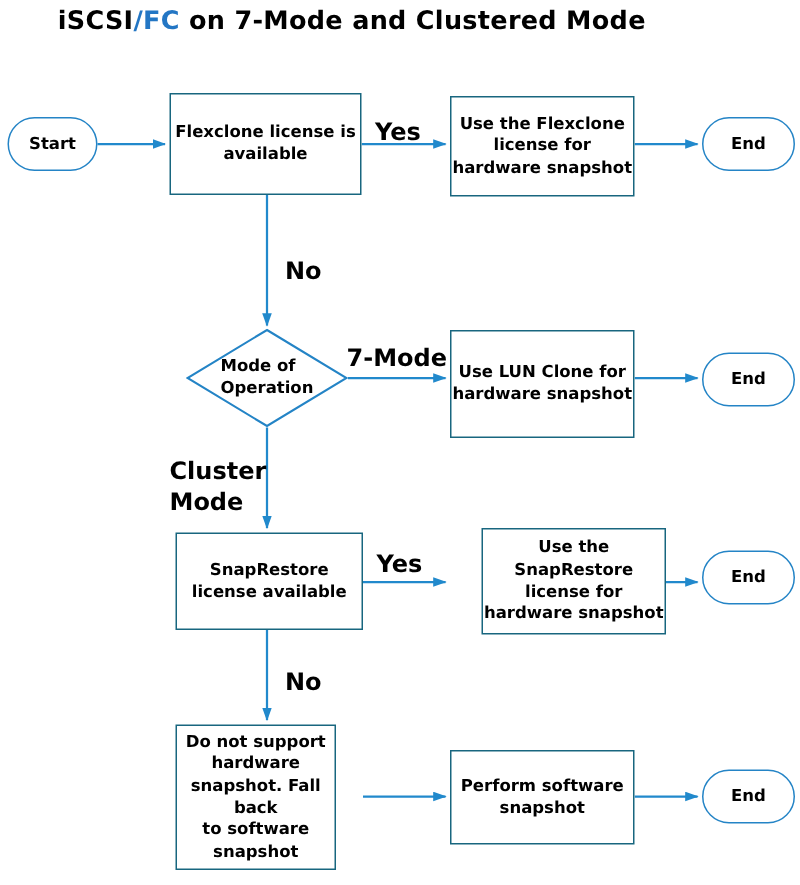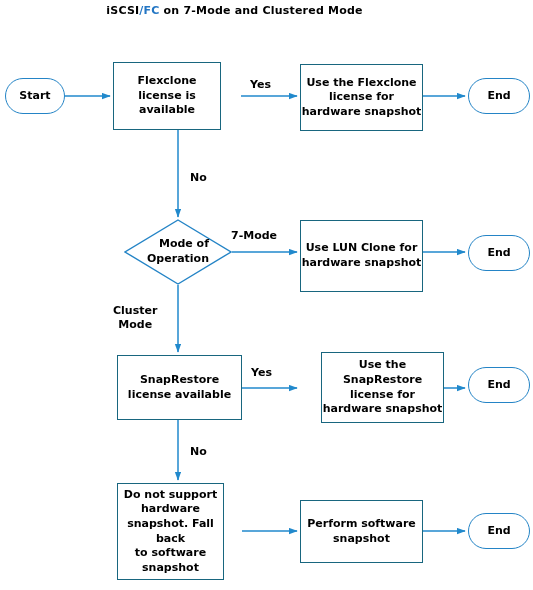--- a/index.html
+++ b/index.html
@@ -20,21 +20,21 @@
     left: 0; top: 0;
     width: 533px;
     height: 590px;
   }
   .title {
     position: absolute;
     left: 0;
     top: 4px;
     width: 469px;
     text-align: center;
-    font-size: 11px;
+    font-size: 17px;
     font-weight: bold;
     color: #000000;
     letter-spacing: 0.2px;
     white-space: nowrap;
   }
   .title .fc { color: #2376c4; }
   .node {
     position: absolute;
     box-sizing: border-box;
     display: flex;
@@ -65,35 +65,35 @@
     height: 100%;
   }
   .diamond-label {
     position: absolute;
     left: 0; top: 0;
     width: 100%;
     height: 100%;
     display: flex;
     align-items: center;
     justify-content: center;
-    text-align: right;
+    text-align: left;
     font-size: 11px;
     font-weight: bold;
     color: #000000;
     line-height: 1.32;
     white-space: pre-line;
   }
   .edge-label {
     position: absolute;
-    font-size: 11px;
+    font-size: 16px;
     font-weight: bold;
     color: #000000;
     line-height: 1.3;
     white-space: pre-line;
-    text-align: center;
+    text-align: left;
   }
 </style>
 </head>
 <body>
 
 <div class="title">
   <span>iSCSI</span><span class="fc">/FC</span><span> on 7-Mode and Clustered Mode</span>
 </div>
 
 <svg id="canvas" viewBox="0 0 533 590">
@@ -127,21 +127,21 @@
     <line x1="242" y1="531" x2="297" y2="531" marker-end="url(#arrow)"></line>
 
     <line x1="423" y1="531" x2="465" y2="531" marker-end="url(#arrow)"></line>
   </g>
 </svg>
 
 <div class="node terminator" style="left:5px; top:78px; width:60px; height:36px;">
   <span>Start</span>
 </div>
 
-<div class="node rect" style="left:113px; top:62px; width:108px; height:68px;">
+<div class="node rect" style="left:113px; top:62px; width:128px; height:68px;">
   <span>Flexclone license is
 available</span>
 </div>
 
 <div class="node rect" style="left:300px; top:64px; width:123px; height:67px;">
   <span>Use the Flexclone
 license for
 hardware snapshot</span>
 </div>
 

